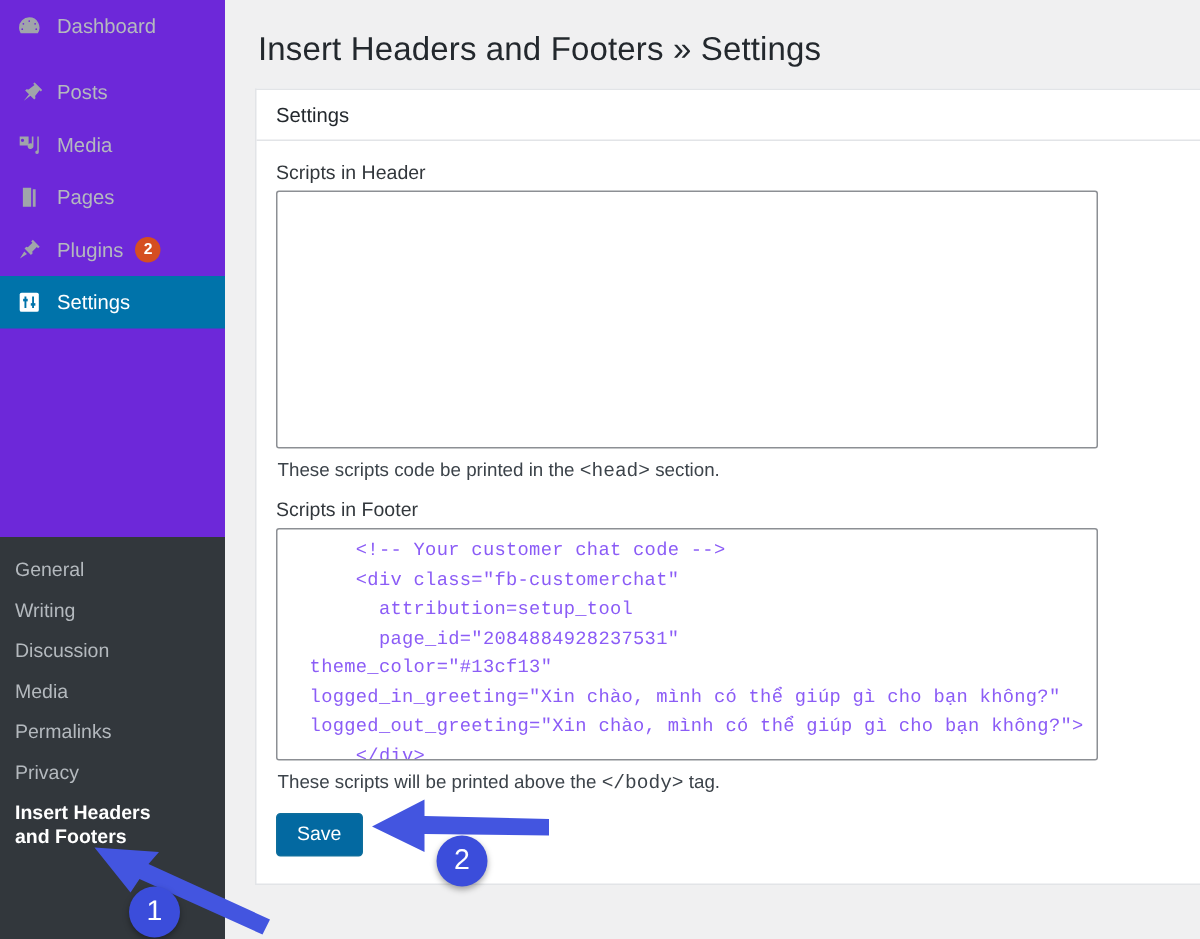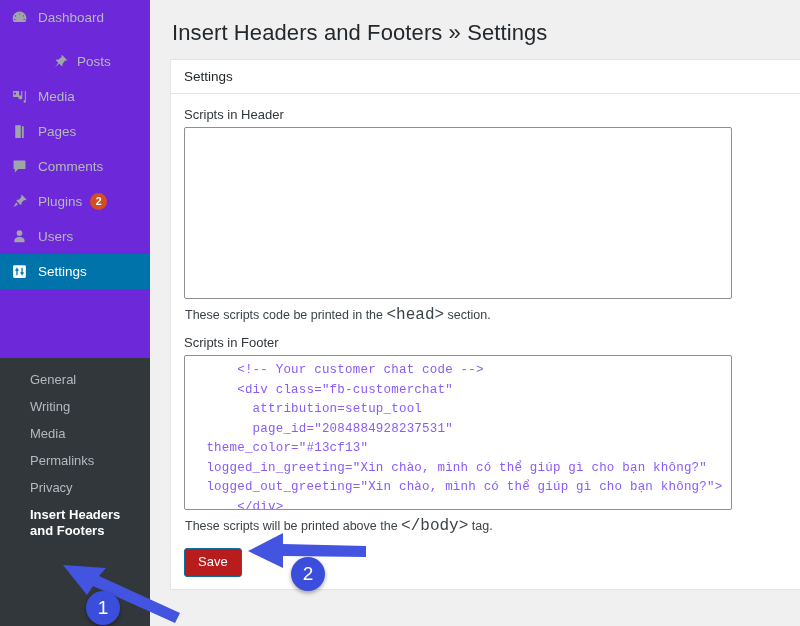--- a/index.html
+++ b/index.html
@@ -17,21 +17,21 @@
     width: 150px; height: 626px;
     background: #6d28d9;
   }
   .menu-item {
     display: flex; align-items: center;
     height: 35px; padding-left: 9px;
     color: #b4b9be; font-size: 13.5px;
     position: relative; cursor: pointer;
   }
   .menu-item .mi-label { margin-left: 9px; white-space: nowrap; }
-  .menu-item.sep-top { margin-top: 9px; justify-content: center; }
+  .menu-item.sep-top { margin-top: 9px; }
   .menu-item.active {
     background: #0073aa; color: #fff; font-weight: 400;
   }
   .menu-item.active .mi-label { color: #fff; }
   .menu-item.active::after {
     content: ""; position: absolute; right: -8px; top: 50%;
     margin-top: -8px; width: 0; height: 0;
     border-top: 8px solid transparent;
     border-bottom: 8px solid transparent;
     border-left: 8px solid #f0f0f1;
@@ -53,21 +53,21 @@
   
   #submenu {
     position: absolute; left: 0; top: 358px;
     width: 150px; bottom: 0;
     background: #32373c;
     padding-top: 8px;
   }
   .sub-item {
     display: block; color: #b4b9be;
     font-size: 13px; padding: 5.5px 0 5.5px 10px;
-    line-height: 16px; cursor: pointer; margin-left: 20px;
+    line-height: 16px; cursor: pointer;
   }
   .sub-item.current { color: #fff; font-weight: bold; width: 120px; }
 
   
   #main {
     position: absolute; left: 150px; top: 4px;
     width: 650px; height: 626px;
     background: #f0f0f1;
   }
   #page-title {
@@ -101,26 +101,26 @@
     white-space: pre; overflow: hidden;
   }
   #header-ta { height: 172px; }
   #footer-ta { height: 155px; letter-spacing: .2px; }
   .help {
     font-size: 12.5px; color: #3c434a;
     margin: 7px 0 11px 1px;
   }
   .help code {
     font-family: "Liberation Mono", "DejaVu Sans Mono", monospace;
-    font-size: 16px;
+    font-size: 13px;
     margin-top: 15px;
   }
   #save-btn {
     margin-top: 2px;
-    background: #b91c1c; border: 1px solid #0e6e9c;
+    background: #0369a1; border: 1px solid #0e6e9c;
     color: #fff; font-size: 13px;
     font-family: "Liberation Sans", sans-serif;
     padding: 5px 13px 6px; border-radius: 3px;
     cursor: pointer; line-height: 16px;
   }
 
   
   #annotations {
     position: absolute; left: 0; top: 0;
     width: 800px; height: 626px;
@@ -173,67 +173,51 @@
 
     <div class="menu-item">
       <span class="mi-icon">
         <svg width="17" height="17" viewBox="0 0 20 20" fill="#a0a5aa">
           <path d="M5 2.5h6.5v15H5v-15zm7.8 1.2h2.2v13.8h-2.2V3.7z"></path>
         </svg>
       </span>
       <span class="mi-label">Pages</span>
     </div>
 
-    <div class="menu-item">
-      <span class="mi-icon">
-        <svg width="17" height="17" viewBox="0 0 20 20" fill="#a0a5aa">
-          <path d="M3 3h14v10H8.5L4.5 17v-4H3V3z"></path>
-        </svg>
-      </span>
-      <span class="mi-label">Comments</span>
-    </div>
 
 
     <div class="menu-item">
       <span class="mi-icon">
         <svg width="17" height="17" viewBox="0 0 20 20" fill="#a0a5aa">
           <path d="M12.8 2.2l-1.3 1.3 1 1-3.6 3.6-1.2-.4-1.4 1.4 5 5 1.4-1.4-.4-1.2 3.6-3.6 1 1 1.3-1.3-5.4-5.4zM6.1 11.3l-3.4 5.5 5.5-3.4-2.1-2.1z"></path>
         </svg>
       </span>
       <span class="mi-label">Plugins</span>
       <span class="badge">2</span>
     </div>
 
-    <div class="menu-item">
-      <span class="mi-icon">
-        <svg width="17" height="17" viewBox="0 0 20 20" fill="#a0a5aa">
-          <circle cx="10" cy="6" r="3.4"></circle>
-          <path d="M10 10.6c-3.3 0-6 1.9-6 4.3v2h12v-2c0-2.4-2.7-4.3-6-4.3z"></path>
-        </svg>
-      </span>
-      <span class="mi-label">Users</span>
-    </div>
 
 
     <div class="menu-item active">
       <span class="mi-icon">
         <svg width="17" height="17" viewBox="0 0 20 20" fill="#ffffff">
           <rect x="2.5" y="2.5" width="15" height="15" rx="1.5" fill="#ffffff"></rect>
           <path d="M7 5.5v9M13 5.5v9" stroke="#0073aa" stroke-width="1.5"></path>
           <rect x="5.2" y="7.3" width="3.6" height="2" fill="#0073aa"></rect>
           <rect x="11.2" y="10.7" width="3.6" height="2" fill="#0073aa"></rect>
         </svg>
       </span>
       <span class="mi-label">Settings</span>
     </div>
   </nav>
 
   <div id="submenu">
     <span class="sub-item">General</span>
     <span class="sub-item">Writing</span>
+    <span class="sub-item">Discussion</span>
     <span class="sub-item">Media</span>
     <span class="sub-item">Permalinks</span>
     <span class="sub-item">Privacy</span>
     <span class="sub-item current">Insert Headers and Footers</span>
   </div>
 
   <main id="main">
 
     <h1 id="page-title">Insert Headers and Footers » Settings</h1>
 

